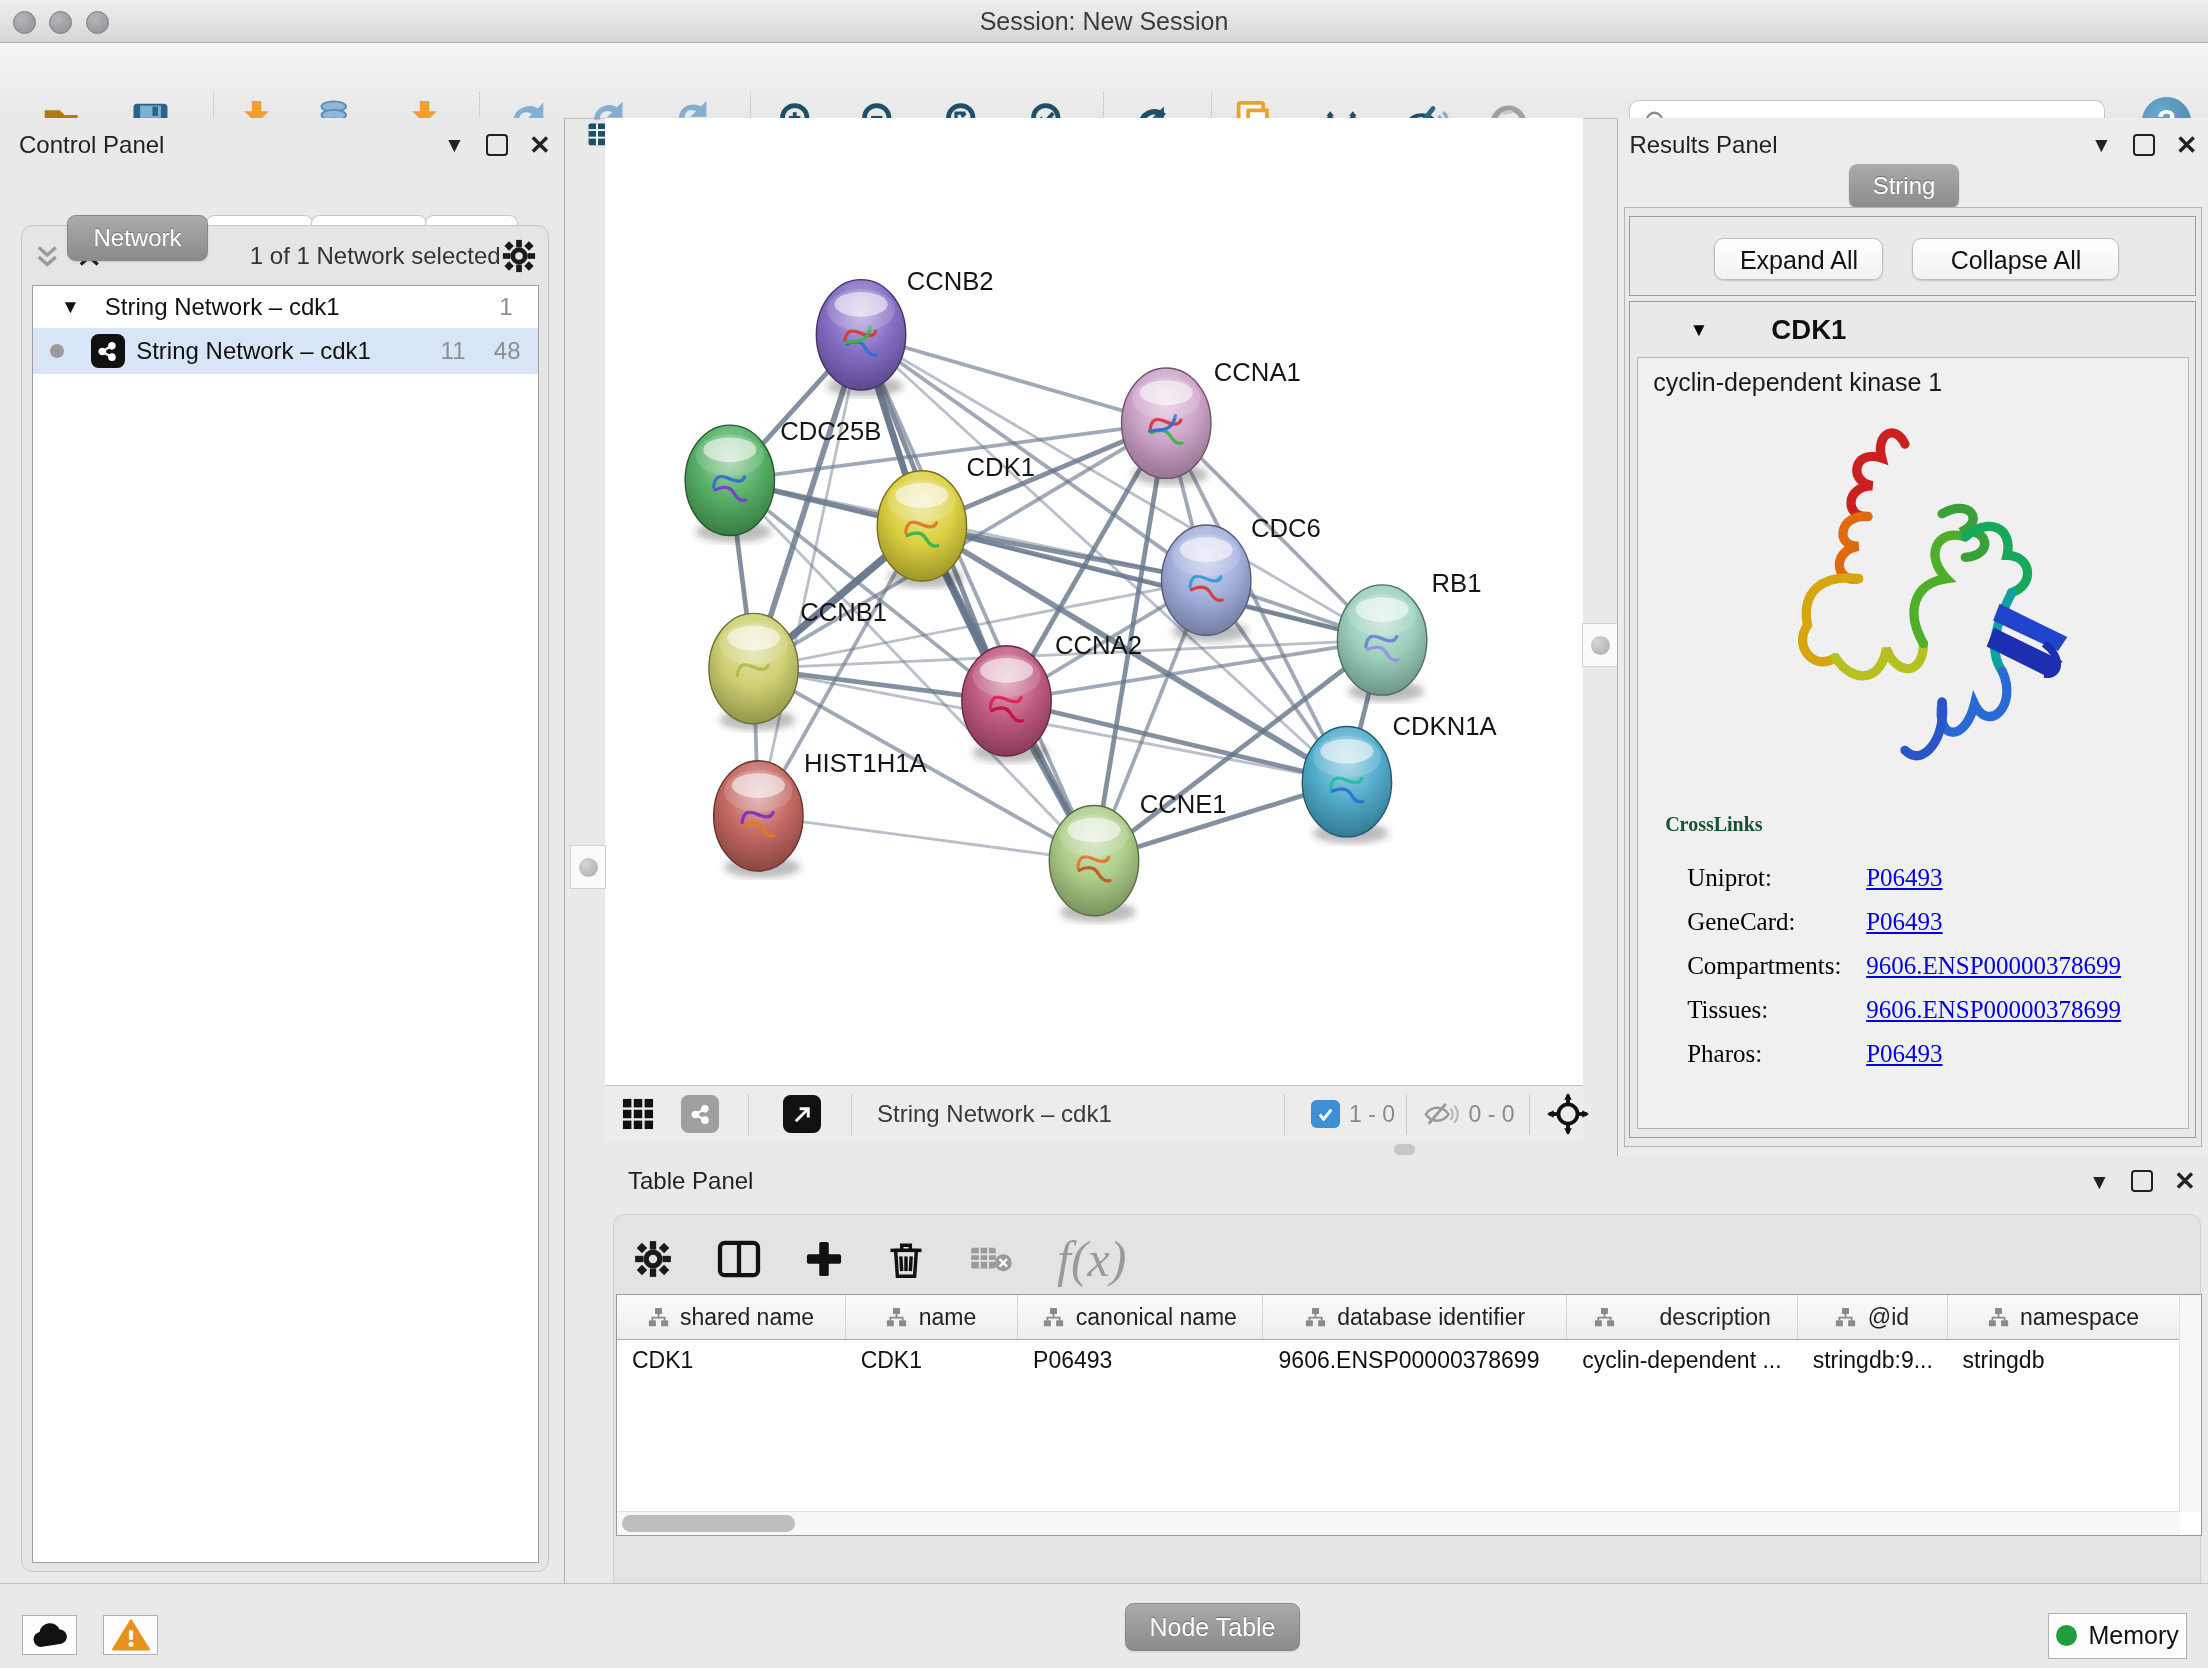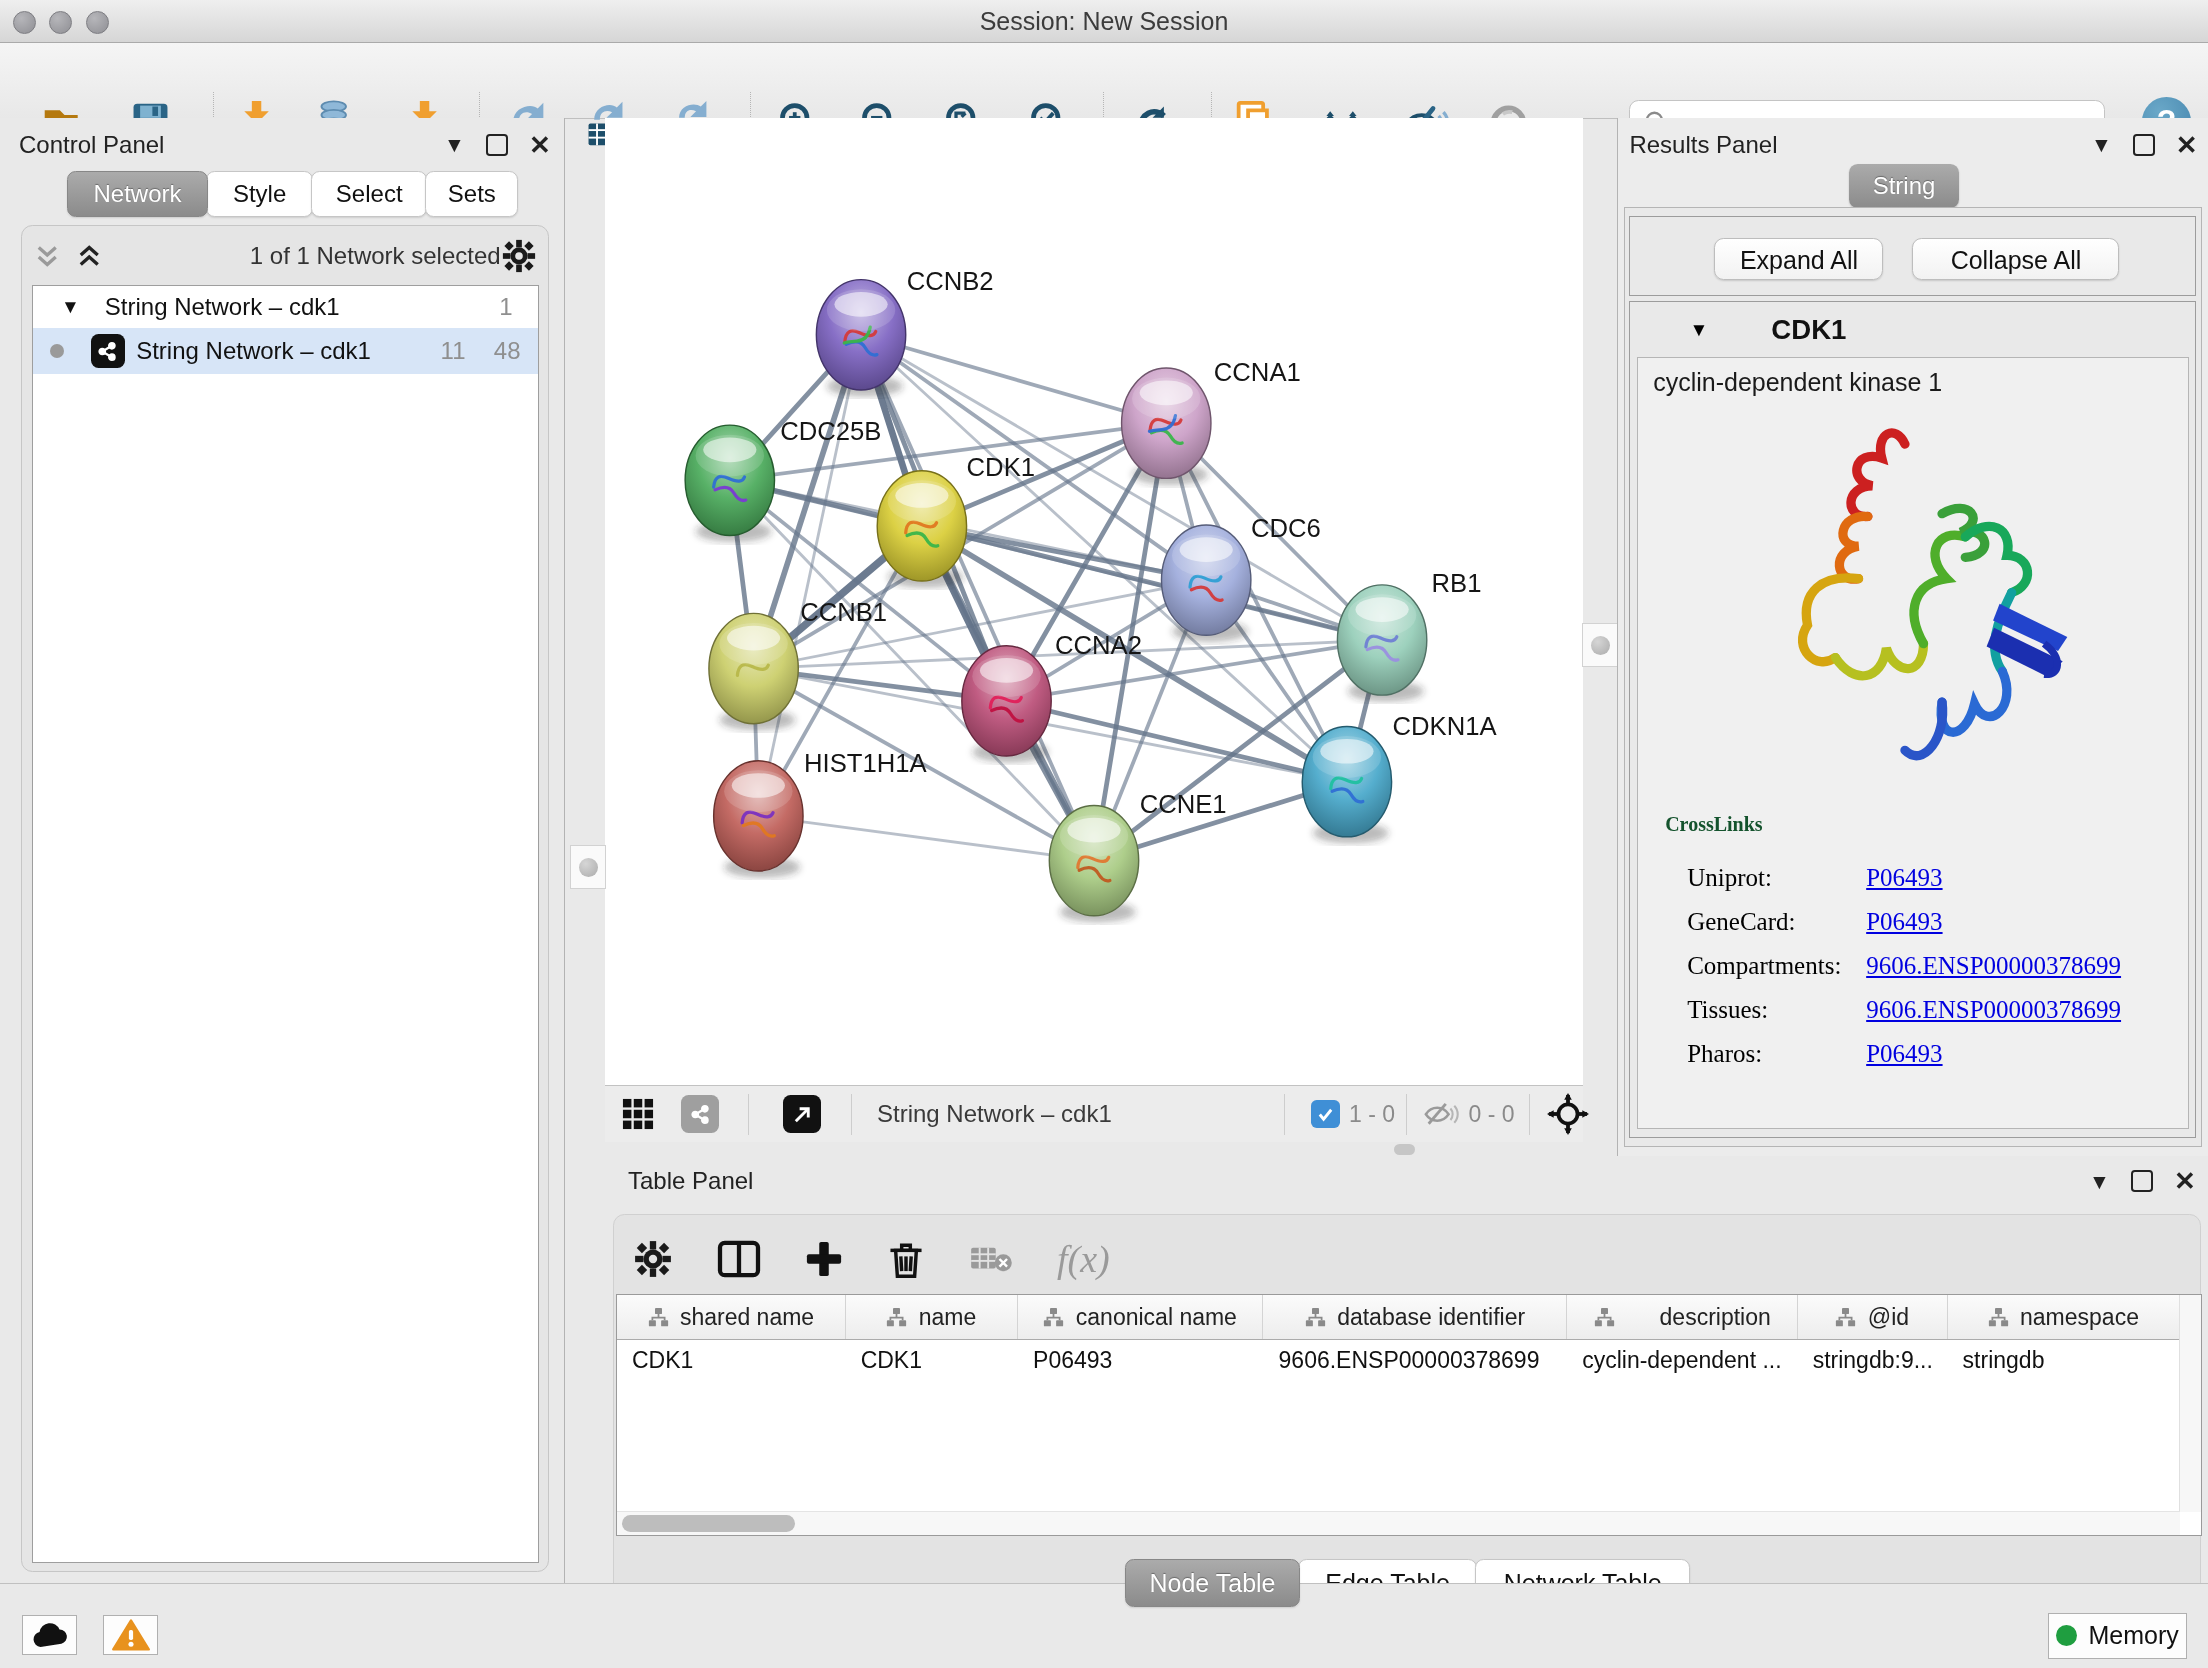--- a/index.html
+++ b/index.html
@@ -35,21 +35,21 @@
   .picons{display:flex;align-items:center;gap:21px;margin-left:auto;}
   .i-float{font-size:21px;color:#222;line-height:1;}
   .i-max{width:18px;height:18px;border:2.9px solid #222;border-radius:3.8px;display:inline-block;}
   .i-close{font-size:26px;font-weight:bold;color:#222;line-height:1;}
 
   
   .tab{display:inline-block;height:44px;line-height:44px;text-align:center;font-size:24px;
     color:#111;background:#fff;border:1px solid #c6c6c6;border-radius:8.6px;margin-right:-1.9px;
     box-shadow:0 1px 1.9px rgba(0,0,0,.12);}
   .tab.selected{background:linear-gradient(#ababab,#8b8b8b);color:#fff;border-color:#878787;
-    text-shadow:0 -1px 1px rgba(0,0,0,.35);position:relative;z-index:2;}
+    text-shadow:0 -1px 1px rgba(0,0,0,.35);position:relative;z-index:2;margin-top:44px;}
 
   
   .control-panel{position:absolute;left:0;top:118px;width:565px;height:1465px;
     background:#e9e9e9;border-right:1px solid #b3b3b3;box-sizing:border-box;}
   .cp-container{position:absolute;left:21px;right:15px;top:107px;bottom:11.4px;
     background:#e5e5e5;border:1px solid #c6c6c6;border-radius:11.4px;}
   .cp-status{position:absolute;left:11.4px;right:11.4px;top:5.7px;height:49px;display:flex;align-items:center;}
   .cp-status .txt{flex:1;text-align:right;font-size:24px;color:#333;}
   .tree-box{position:absolute;left:9.5px;right:9.5px;top:59px;bottom:7.6px;background:#fff;
     border:1.9px solid #9e9e9e;overflow:hidden;}
@@ -843,21 +843,21 @@
         </g>
         <g stroke="#e3e3e3" stroke-width="2">
           <line x1="2" y1="13" x2="28" y2="13"></line>
           <line x1="2" y1="20" x2="28" y2="20"></line>
           <line x1="11" y1="6" x2="11" y2="28"></line>
           <line x1="20" y1="6" x2="20" y2="28"></line>
         </g>
         <circle cx="36" cy="22" r="9" fill="#9a9a9a"></circle>
         <path d="M32,18 l8,8 M40,18 l-8,8" stroke="#fff" stroke-width="2.6"></path>
       </svg>
-    <span style="font-family:'Liberation Serif',serif;font-style:italic;font-size:38px;color:#9a9a9a">f(x)</span>
+    <span style="font-family:'Liberation Serif',serif;font-style:italic;font-size:50px;color:#9a9a9a">f(x)</span>
   </div>
 </div>
 <div class="tablebox">
   <div class="thead" id="thead">
       <div class="th" style="width: 243px;">
         <svg width="21" height="21" viewBox="0 0 24 24">
           <g fill="#8a8a8a">
             <rect x="8" y="1" width="8" height="7" rx="1"></rect>
             <rect x="1" y="15" width="8" height="7" rx="1"></rect>
             <rect x="15" y="15" width="8" height="7" rx="1"></rect>

